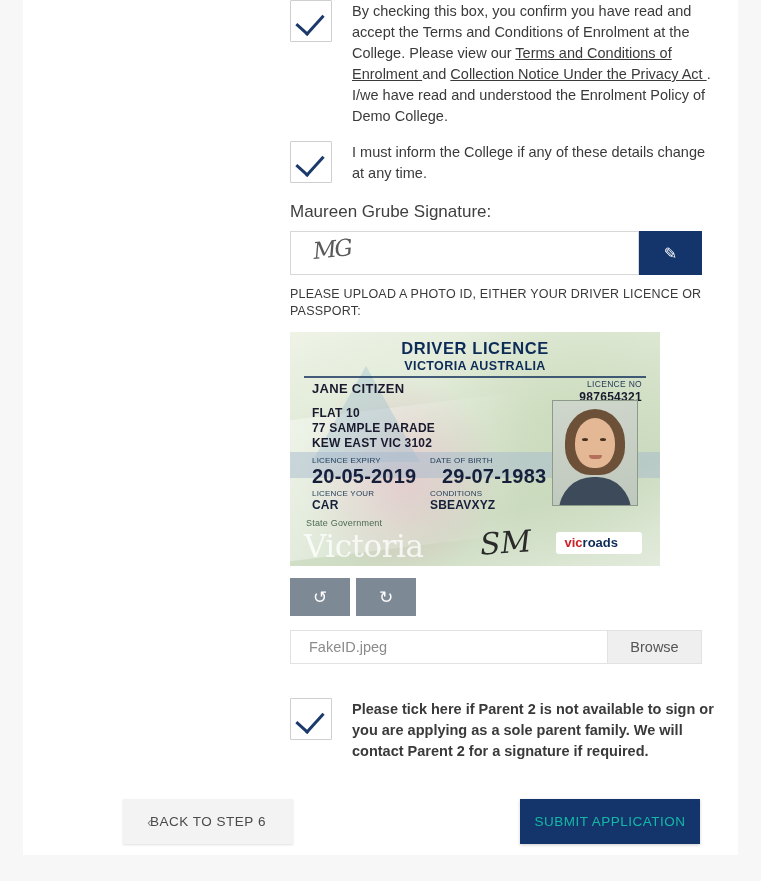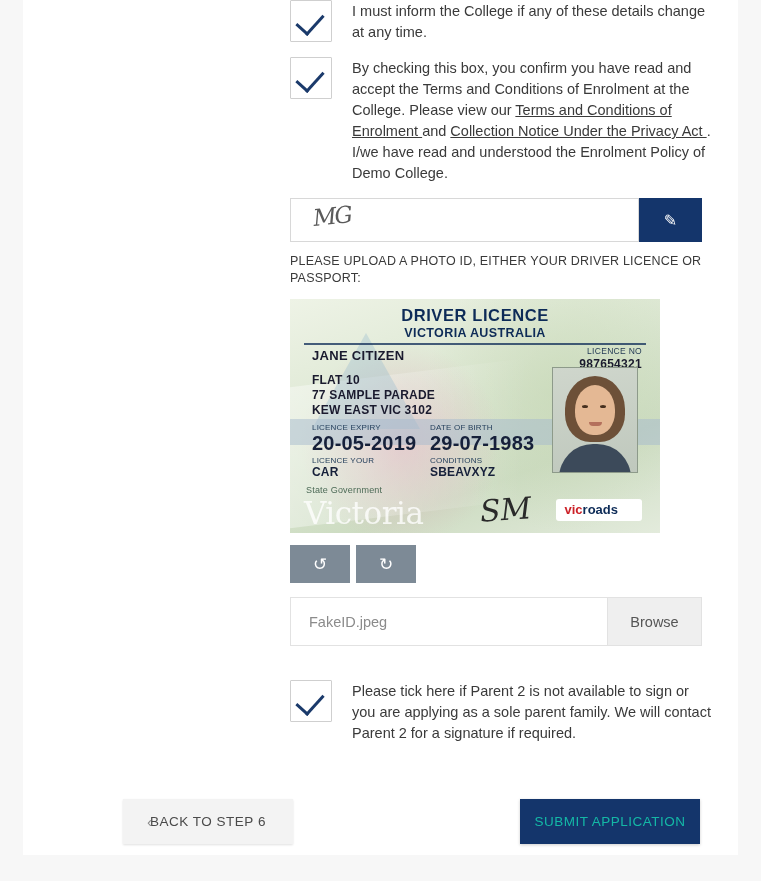--- a/index.html
+++ b/index.html
@@ -352,21 +352,21 @@
     align-items: center;
     justify-content: center;
     cursor: pointer;
   }
 
   
   .file-row {
     display: flex;
     margin-top: 14px;
     width: 412px;
-    height: 49px;
+    height: 34px;
   }
   .file-name {
     flex: 1 1 auto;
     border: 1px solid #e2e2e2;
     border-right: none;
     background: #ffffff;
     display: flex;
     align-items: center;
     padding-left: 18px;
     font-size: 14.5px;
@@ -382,20 +382,21 @@
     color: #555555;
     display: flex;
     align-items: center;
     justify-content: center;
     cursor: pointer;
     box-sizing: border-box;
   }
 
   .parent-row {
     margin-top: 34px;
+    font-weight: bold;
   }
 
   
   .footer {
     position: absolute;
     left: 23px;
     top: 799px;
     width: 715px;
     height: 46px;
   }
@@ -442,30 +443,31 @@
 </style>
 </head>
 <body>
 
 <div class="page">
   <div class="form-panel">
     <div class="content">
 
       <div class="check-row">
         <div class="checkbox checked"></div>
-        <div class="check-text">I must inform the College if any of these details change at any time.</div>
-      </div>
-
-      <div class="check-row">
-        <div class="checkbox checked"></div>
         <div class="check-text">
           <span>By checking this box, you confirm you have read and accept the Terms and Conditions of Enrolment at the College. Please view our </span><a href="#">Terms and Conditions of Enrolment </a><span>and </span><a href="#">Collection Notice Under the Privacy Act </a><span>. I/we have read and understood the Enrolment Policy of Demo College.</span>
         </div>
       </div>
 
+      <div class="check-row">
+        <div class="checkbox checked"></div>
+        <div class="check-text">I must inform the College if any of these details change at any time.</div>
+      </div>
+
+      <div class="sig-label">Maureen Grube Signature:</div>
       <div class="sig-row">
         <div class="sig-box">
           <span class="sig-mark">MG</span>
         </div>
         <button class="sig-edit-btn">
           <span>✎</span>
         </button>
       </div>
 
       <div class="upload-label">PLEASE UPLOAD A PHOTO ID, EITHER YOUR DRIVER LICENCE OR PASSPORT:</div>
@@ -488,21 +490,21 @@
 
         <div class="lic-addr">
           <span>FLAT 10</span><br>
           <span>77 SAMPLE PARADE</span><br>
           <span>KEW EAST VIC 3102</span>
         </div>
 
         <div class="lic-field-lbl" style="left:22px; top:124px;">LICENCE EXPIRY</div>
         <div class="lic-field-val" style="left:22px; top:133px;">20-05-2019</div>
         <div class="lic-field-lbl" style="left:140px; top:124px;">DATE OF BIRTH</div>
-        <div class="lic-field-val" style="left:140px; top:133px;">29-07-1983</div>
+        <div class="lic-field-val" style="left:152px; top:133px;">29-07-1983</div>
 
         <div class="lic-field-lbl" style="left:22px; top:157px;">LICENCE YOUR</div>
         <div class="lic-field-val" style="left:22px; top:166px; font-size:12px;">CAR</div>
         <div class="lic-field-lbl" style="left:140px; top:157px;">CONDITIONS</div>
         <div class="lic-field-val" style="left:140px; top:166px; font-size:12px;">SBEAVXYZ</div>
 
         <div class="lic-photo">
           <div class="ph-hair"></div>
           <div class="ph-face"></div>
           <div class="ph-eye l"></div>

